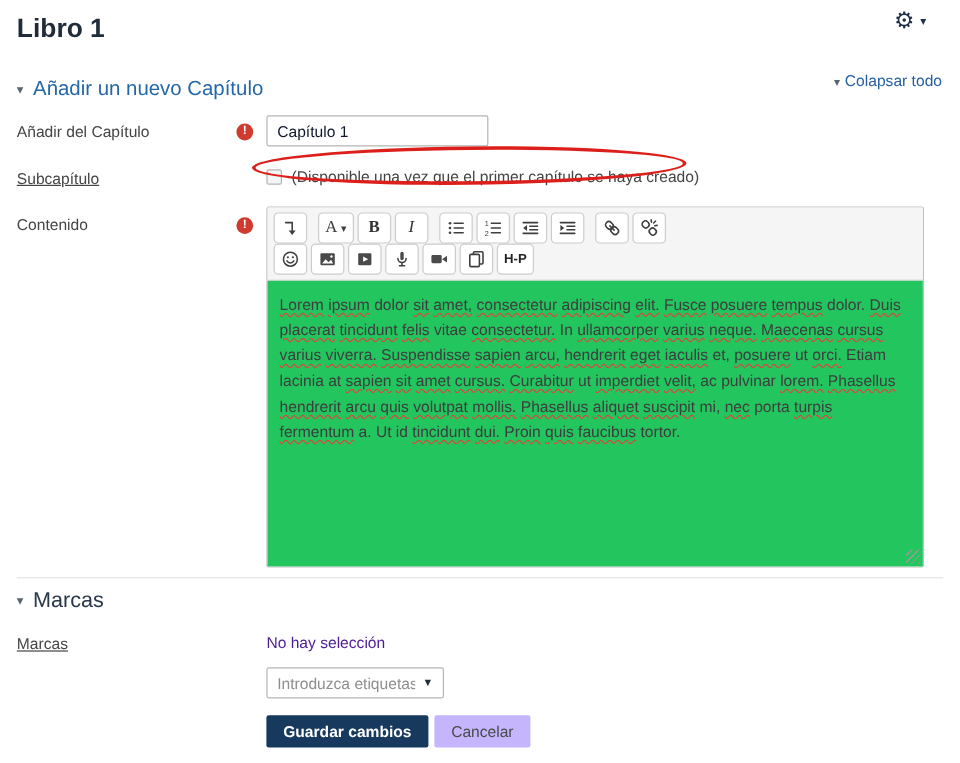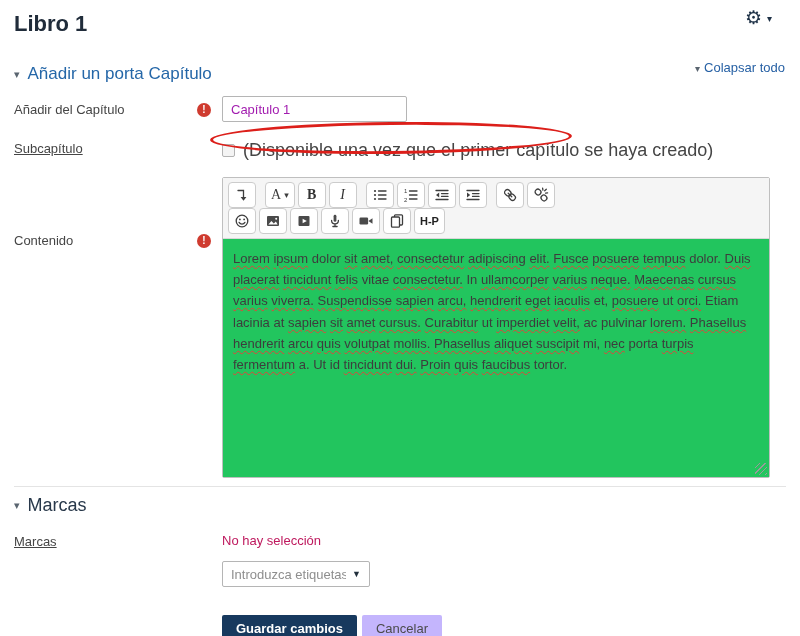--- a/index.html
+++ b/index.html
@@ -21,25 +21,25 @@
   .sec-title.dark { font-size:18px; color:#28384a; }
 
   .frow { display:flex; align-items:flex-start; margin-top:14px; }
   .lcol { width:208px; flex:none; display:flex; align-items:center; justify-content:space-between; padding-top:6px; }
   .flabel { font-size:13px; color:#454545; }
   .req { width:14px; height:14px; border-radius:50%; background:#cf3b2f; color:#fff; font-size:10px;
     font-weight:bold; text-align:center; line-height:14px; margin-right:11px; flex:none; }
   .lcol.noicon { justify-content:flex-start;text-decoration:underline; }
 
   .tinput { width:185px; height:26px; border:1px solid #b5b5b5; border-radius:2px; padding:0 8px;
-    font-size:13px; color:#a21caf; font-family:"Liberation Sans",sans-serif; background:#fff; }
+    font-size:13px; color:#0f172a; font-family:"Liberation Sans",sans-serif; background:#fff; }
 
   .chk-row { display:flex; align-items:center; gap:8px; padding-top:5px; }
   .chkbox { width:13px; height:13px; border:1px solid #b3b3b3; background:#f4f4f4; border-radius:2px; flex:none; }
-  .hint { font-size:18px; color:#454545; }
+  .hint { font-size:13px; color:#454545; }
 
   .ellipse { position:absolute; left:210px; top:122px; width:362px; height:32px;
     border:3px solid #dc1f1a; border-radius:50%; transform:rotate(-0.6deg); pointer-events:none; }
 
   .editor { width:548px; border:1px solid #bfbfbf; border-radius:2px; }
   .etoolbar { background:#f5f5f5; padding:4px 5px; display:flex; flex-wrap:wrap; border-bottom:1px solid #d8d8d8; }
   .tbgroup { display:flex; gap:3px; margin-right:9px; }
   .tbbtn { height:26px; min-width:28px; padding:0 5px; background:#fff; border:1px solid #ccc; border-radius:4px;
     display:inline-flex; align-items:center; justify-content:center; cursor:pointer; color:#3e3e3e; }
   .tbbtn svg { display:block; }
@@ -51,29 +51,29 @@
 
   .econtent { position:relative; height:238px; background:#22c55e; padding:9px 10px; font-size:13px;
     line-height:1.63; color:#3d3d3d; overflow:hidden; }
   .sq { text-decoration:underline; text-decoration-style:wavy; text-decoration-color:#e0443a;
     text-decoration-thickness:1px; text-underline-offset:2px; }
   .resize-grip { position:absolute; right:2px; bottom:2px; width:12px; height:12px;
     background:repeating-linear-gradient(135deg, transparent 0 3px, #9a9a9a 3px 4px); cursor:nwse-resize; }
 
   .divider { border:none; border-top:1px solid #e4e4e4; margin-top:8px; }
 
-  .no-sel { font-size:13px; color:#be185d; padding-top:5px; }
+  .no-sel { font-size:13px; color:#4c1d95; padding-top:5px; }
   .tagbox { margin-left:208px; margin-top:12px; width:148px; height:26px; border:1px solid #b5b5b5;
     border-radius:2px; display:flex; align-items:center; padding:0 8px; gap:6px; cursor:pointer; background:#fff; }
   .tagbox input { border:none; outline:none; flex:1; width:100px; font-size:13px;
     font-family:"Liberation Sans",sans-serif; color:#3d3d3d; }
   .tagbox input::placeholder { color:#8e8e8e; }
   .tag-caret { font-size:9px; color:#22303c; }
 
-  .btnrow { margin-left:208px; margin-top:28px; display:flex; gap:5px; }
+  .btnrow { margin-left:208px; margin-top:14px; display:flex; gap:5px; }
   .btn { height:27px; padding:0 14px; font-size:13px; border:none; border-radius:2px; cursor:pointer;
     font-family:"Liberation Sans",sans-serif; }
   .btn.primary { background:#17395e; color:#fff; font-weight:bold; }
   .btn.secondary { background:#c4b5fd; color:#4a4a4a; }
 </style>
 </head>
 <body>
 
 <div class="page">
 
@@ -83,21 +83,21 @@
     <span class="gear">⚙</span>
     <span class="gear-caret">▾</span>
   </div>
 
   <div class="collapse-all">
     <span class="tri">▾</span><span>Colapsar todo</span>
   </div>
 
   <div class="sec-head">
     <span class="tri">▾</span>
-    <span class="sec-title">Añadir un porta Capítulo</span>
+    <span class="sec-title">Añadir un nuevo Capítulo</span>
   </div>
 
   <div class="frow" style="margin-top:12px;">
     <div class="lcol">
       <span class="flabel">Añadir del Capítulo</span>
       <span class="req">!</span>
     </div>
     <input class="tinput" type="text" value="Capítulo 1" style="">
   </div>
 
@@ -107,21 +107,21 @@
     </div>
     <div class="chk-row">
       <span class="chkbox"></span>
       <span class="hint">(Disponible una vez que el primer capítulo se haya creado)</span>
     </div>
   </div>
 
   <div class="ellipse"></div>
 
   <div class="frow" style="margin-top:16px;">
-    <div class="lcol" style="padding-top:8px;margin-top:48px;">
+    <div class="lcol" style="padding-top:8px;">
       <span class="flabel">Contenido</span>
       <span class="req">!</span>
     </div>
     <div class="editor">
       <div class="etoolbar">
           <div class="tbgroup">
             <button class="tbbtn">
               <svg width="16" height="16" viewBox="0 0 16 16" fill="none" stroke="#3e3e3e" stroke-width="1.3" stroke-linecap="round">
                 <path d="M4 3.5h5.5V10"></path>
                 <path d="M6.6 10h5.8L9.5 13.8z" fill="#3e3e3e" stroke="none"></path>

